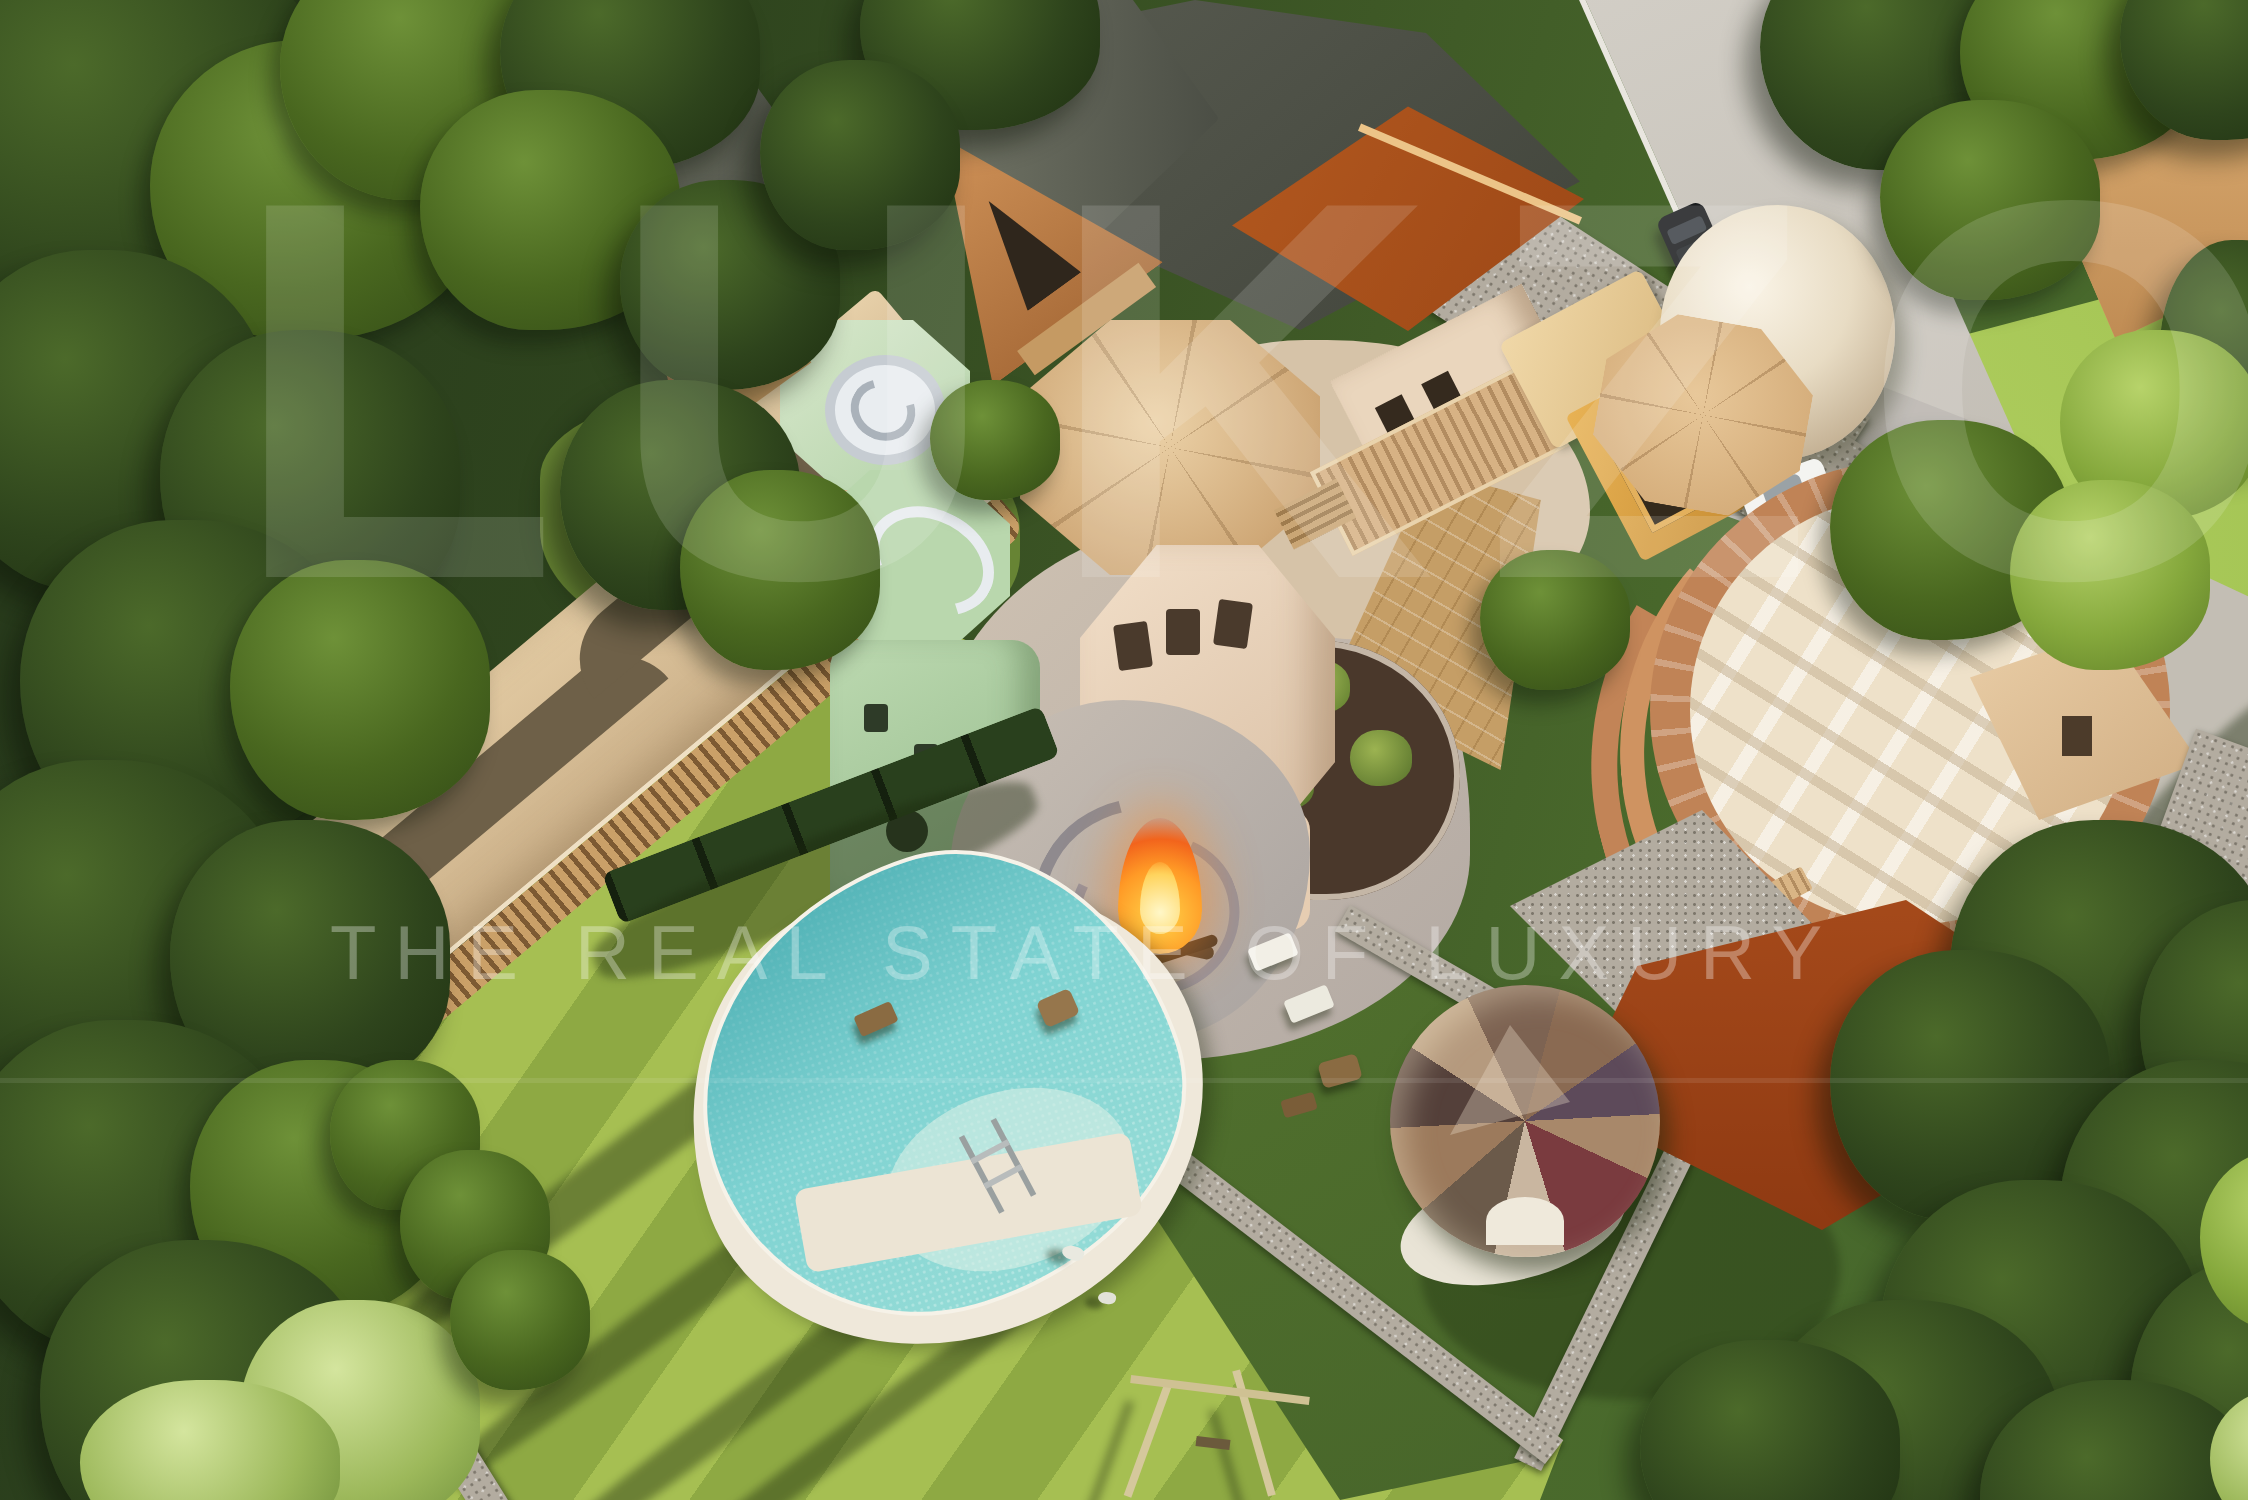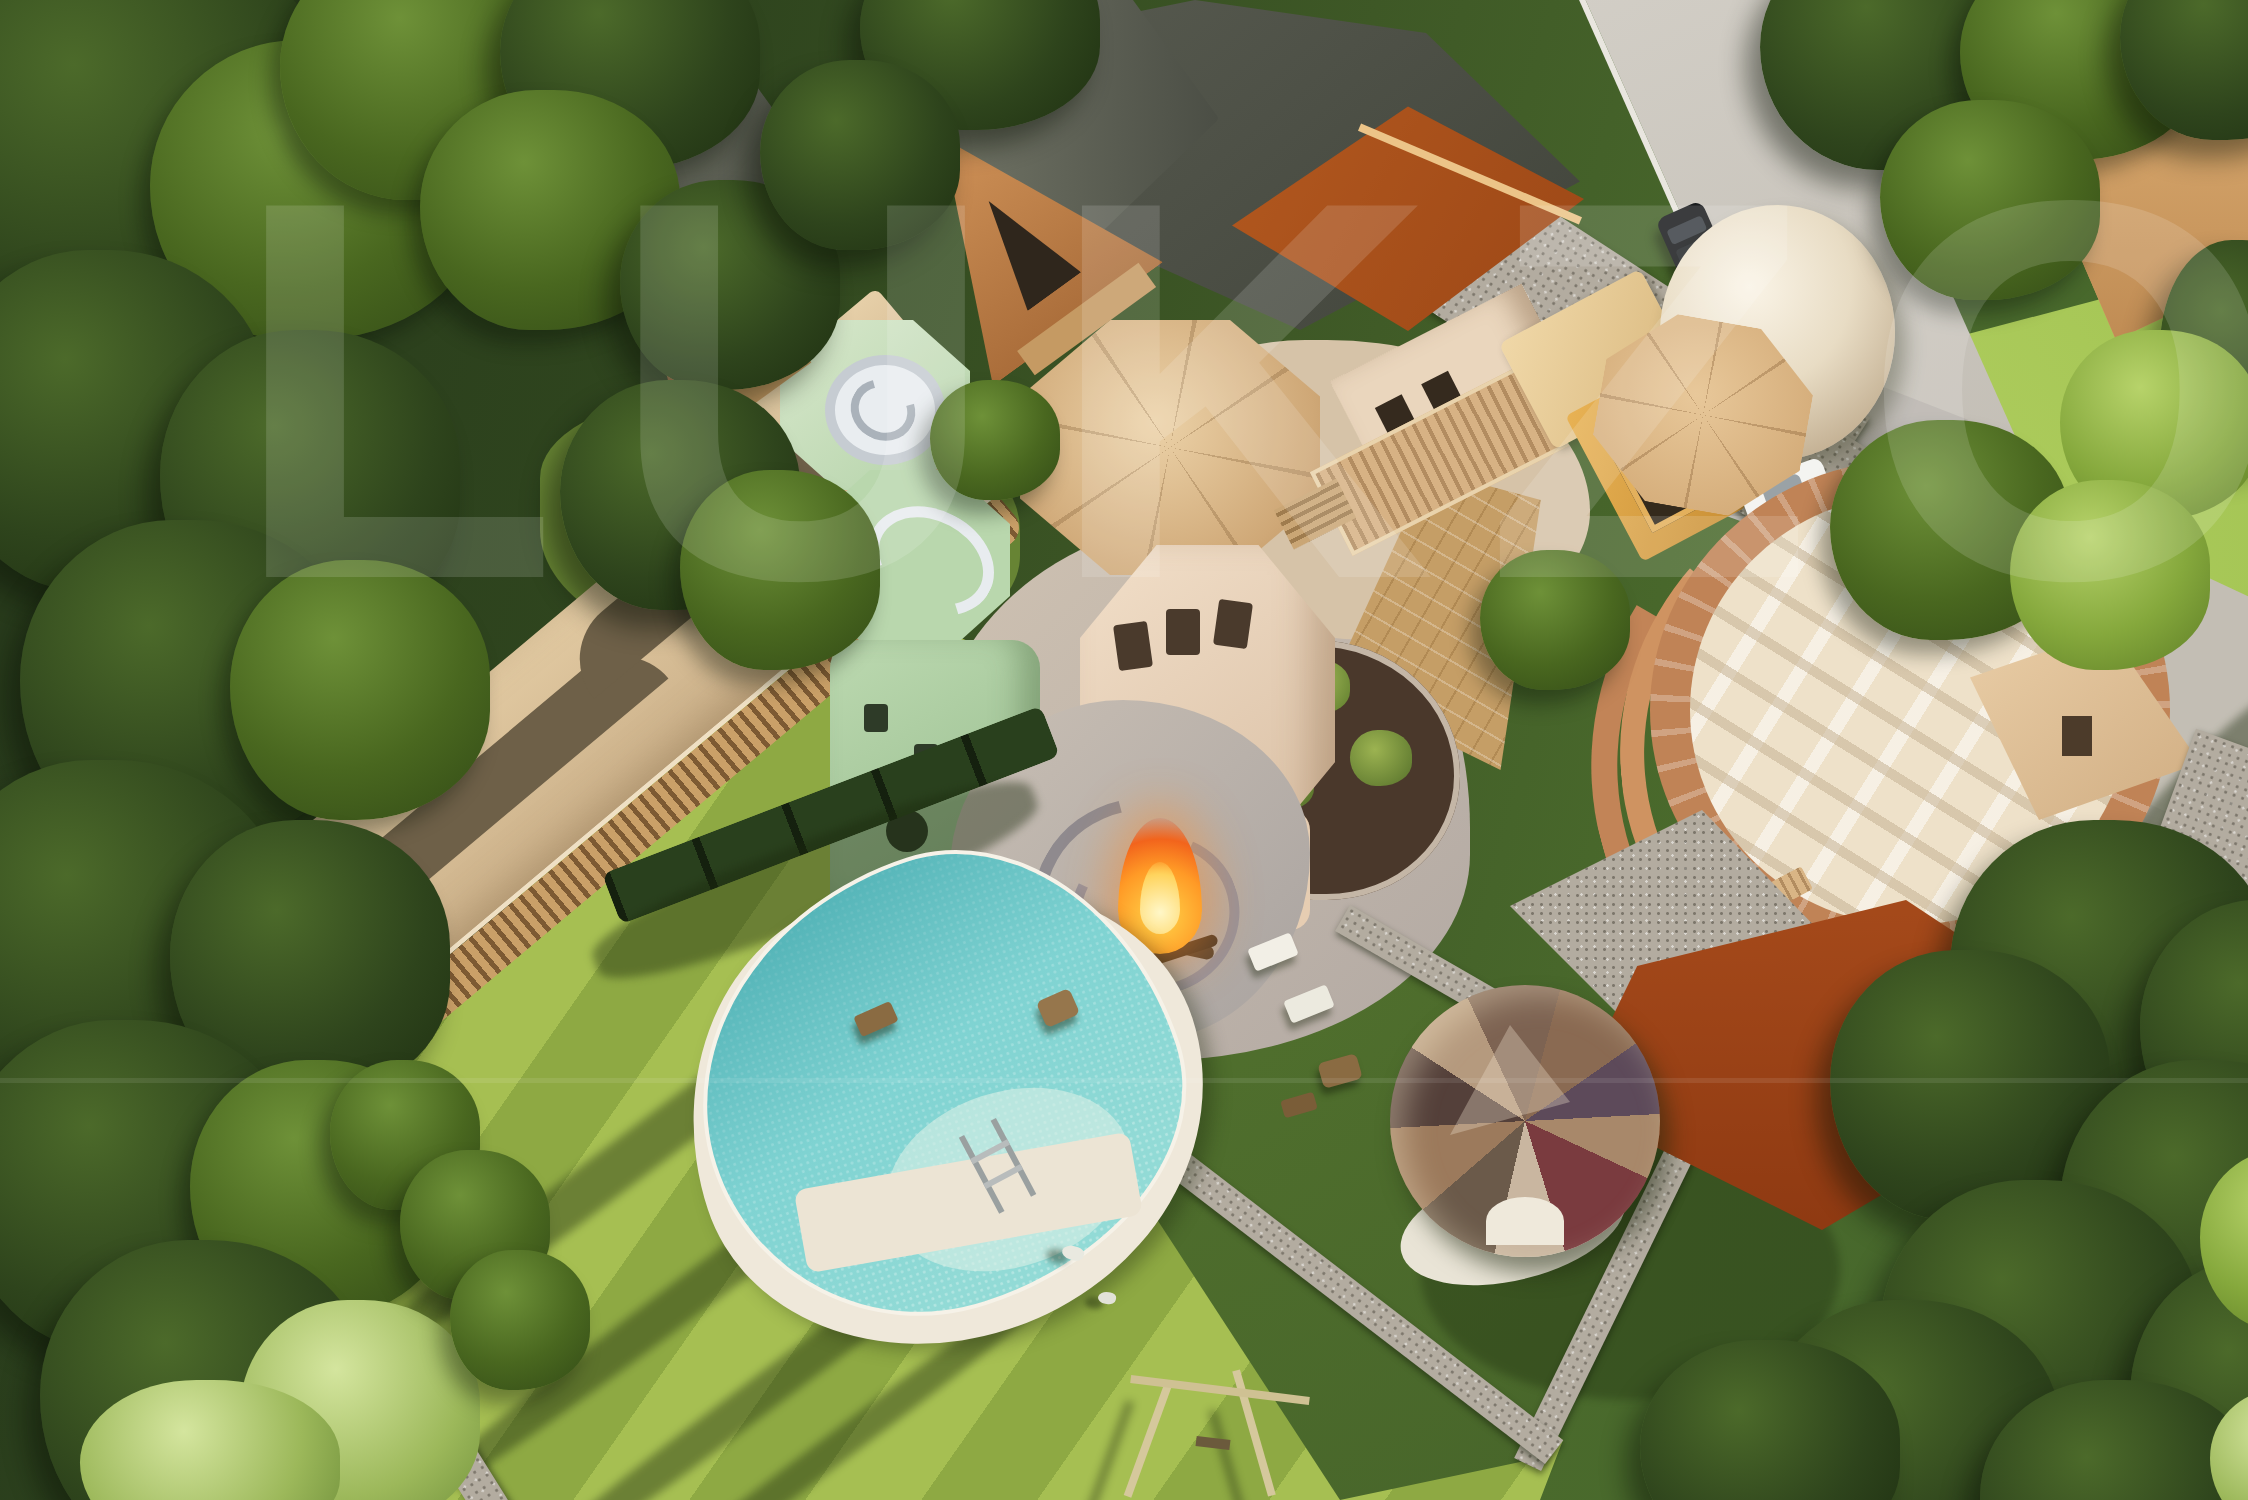--- a/index.html
+++ b/index.html
@@ -276,14 +276,15 @@
   <div class="tree t-dark" style="left:1880px;top:1180px;width:320px;height:310px;"></div>
   <div class="tree t-dark" style="left:2130px;top:1260px;width:260px;height:280px;"></div>
   <div class="tree t-dark" style="left:1760px;top:1300px;width:300px;height:280px;"></div>
   <div class="tree t-dark" style="left:1980px;top:1380px;width:280px;height:240px;"></div>
   <div class="tree t-bright" style="left:2200px;top:1150px;width:180px;height:180px;"></div>
   <div class="tree t-pale" style="left:2210px;top:1390px;width:150px;height:140px;"></div>
   <div class="tree t-dark" style="left:1640px;top:1340px;width:260px;height:220px;"></div>
 
   <div class="wm e" style="left:230px;top:120px;font-size:540px;letter-spacing:48px;">LUKZO</div>
   <div class="e" style="left:0;top:1078px;width:2248px;height:5px;background:rgba(255,255,255,.09);"></div>
+  <div class="wm e" style="left:330px;top:915px;font-size:76px;letter-spacing:18px;font-weight:normal;color:rgba(255,255,255,.32);">THE REAL STATE OF LUXURY</div>
 
 </div>
 
 </body></html>

